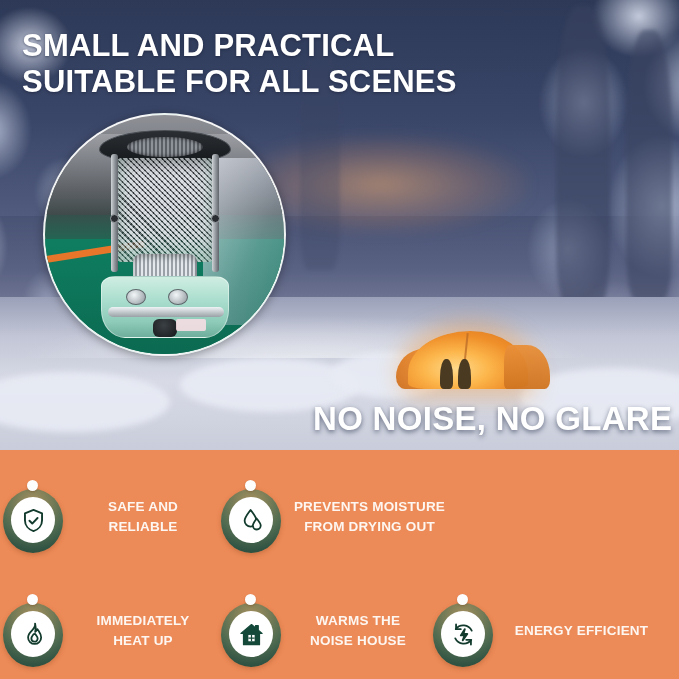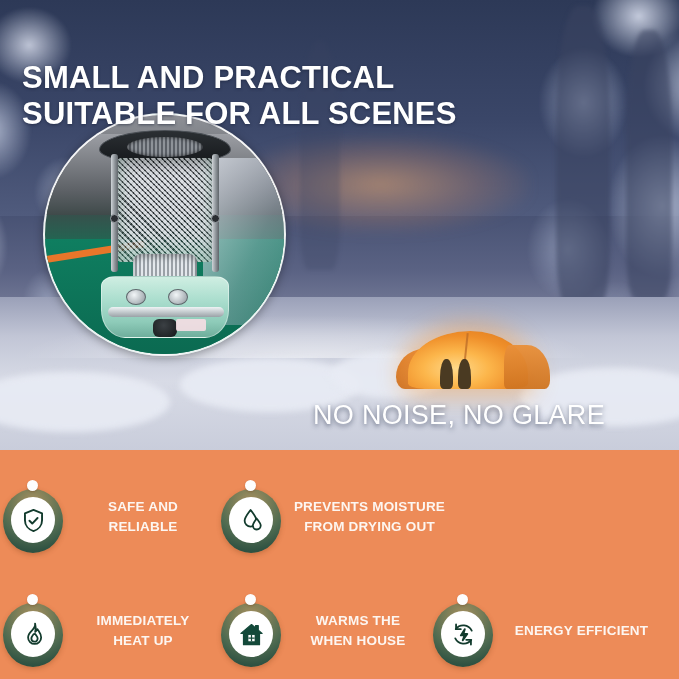--- a/index.html
+++ b/index.html
@@ -215,27 +215,26 @@
     background:rgba(246,222,228,.9); border-radius:2px;
   }
 
   
   .headline {
     position:absolute; left:22px; top:28px;
     color:#ffffff;
     font-size:31px; line-height:1.16;
     font-weight:bold; letter-spacing:.2px;
     text-shadow:0 1px 3px rgba(20,28,50,.55);
-    margin-top:32px;
   }
   .headline div { white-space:nowrap; }
   .tagline {
     position:absolute; left:313px; top:400px;
     color:#ffffff;
-    font-size:27px; font-weight:normal; letter-spacing:.3px;
+    font-size:33px; font-weight:bold; letter-spacing:.3px;
     text-shadow:0 2px 5px rgba(30,40,65,.6);
     white-space:nowrap;
   }
 
   
   .features {
     position:absolute; left:0; top:450px;
     width:679px; height:229px;
     background:#ed8b58;
     padding:10px 0 0 0;
@@ -426,21 +425,21 @@
             <svg viewBox="0 0 24 24" fill="#14493a" stroke="#14493a" stroke-width="1.1" stroke-linejoin="round">
               <path d="M12 3.2 2.6 11h2.3v10h14.2V11h2.3z"></path>
               <rect x="15.6" y="4.2" width="2.4" height="3.4"></rect>
               <rect x="9.2" y="12.4" width="5.6" height="5.6" fill="#ffffff" stroke="none"></rect>
               <path d="M12 12.4v5.6M9.2 15.2h5.6" stroke="#14493a" stroke-width="1.1"></path>
             </svg>
           </div>
         </div>
         <div class="flabel">
           <span>WARMS THE</span>
-          <span>WHEN HOUSE</span>
+          <span>NOISE HOUSE</span>
         </div>
       </div>
 
       <div class="fitem c3">
         <div class="badge">
           <div class="badge-outer"></div>
           <div class="badge-dot"></div>
           <div class="badge-inner">
             <svg viewBox="0 0 24 24" fill="none" stroke="#123b2d" stroke-width="1.6" stroke-linecap="round" stroke-linejoin="round">
               <path d="M19.3 8.6A8.4 8.4 0 0 0 5.1 7.2"></path>

